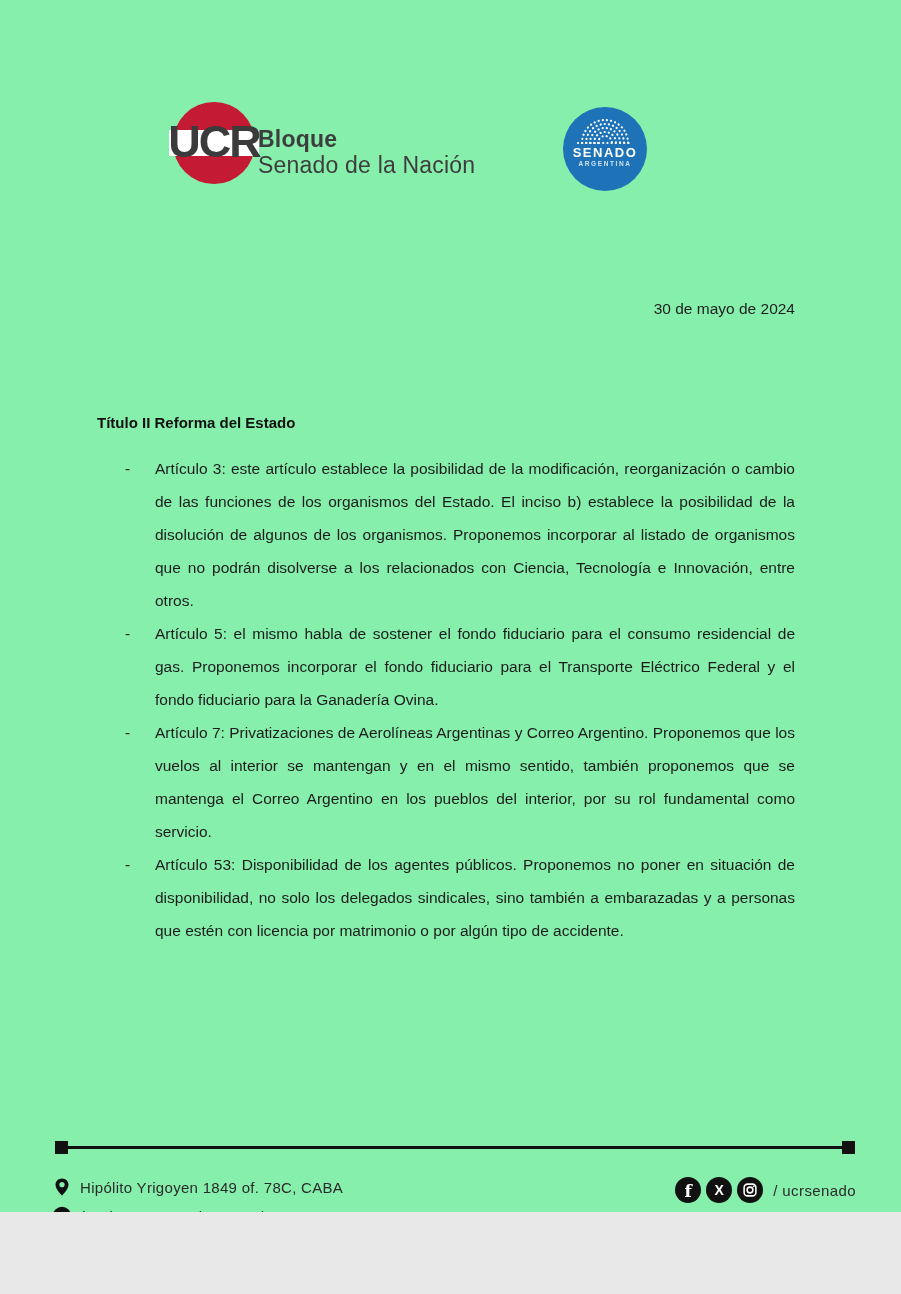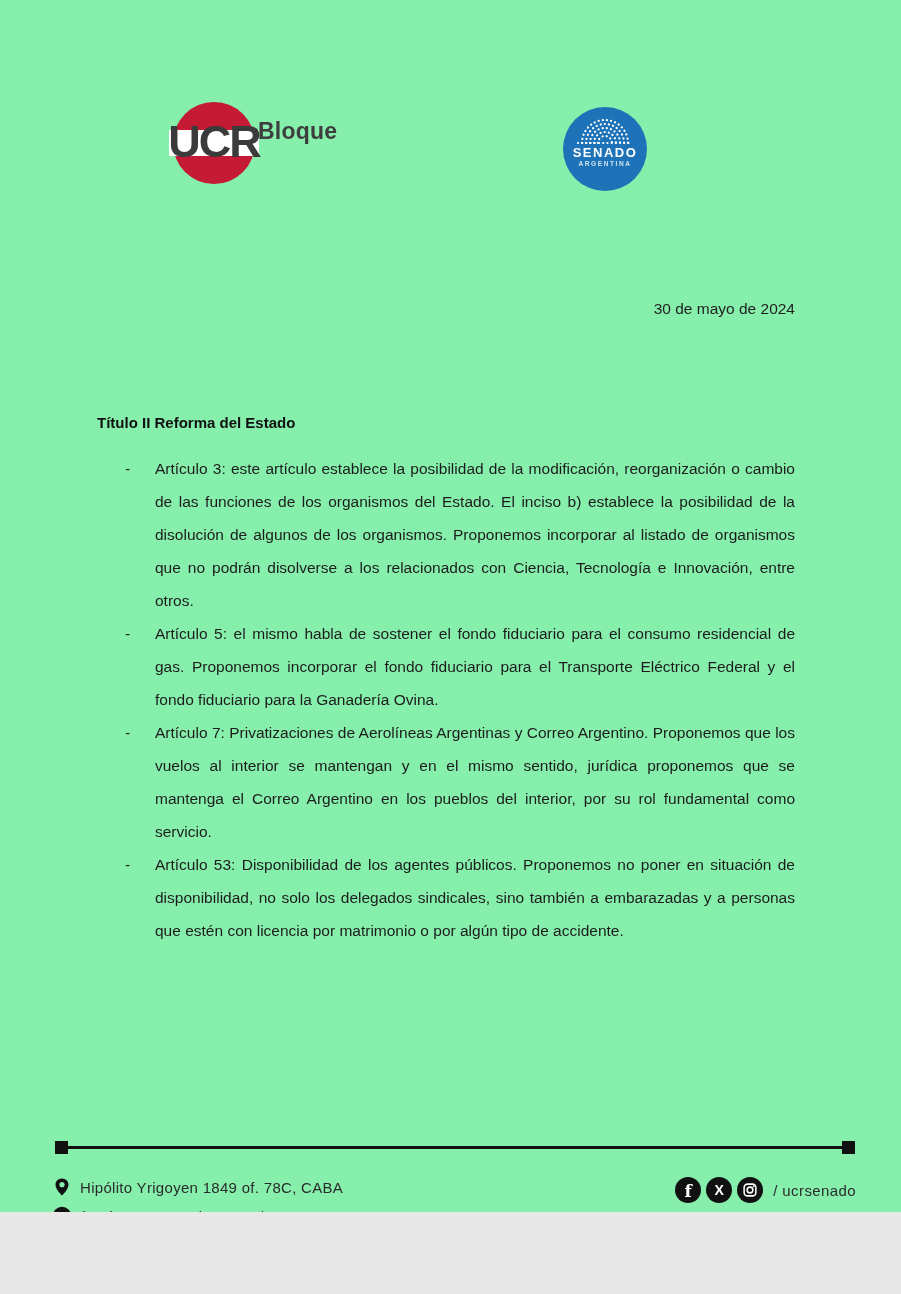--- a/index.html
+++ b/index.html
@@ -17,21 +17,21 @@
   
   .ucr-logo { position:absolute; left:173px; top:102px; width:82px; height:82px; }
   .ucr-circle { position:absolute; inset:0; border-radius:50%; background:#c41a34; }
   .ucr-band { position:absolute; left:-4px; right:-4px; top:28px; height:26px; background:#ffffff; }
   .ucr-text {
     position:absolute; top:0; bottom:2px; left:-10px; right:-10px;
     display:flex; align-items:center; justify-content:center;
     font-size:45px; font-weight:800; letter-spacing:-2px; color:#3b3b3b;
   }
   .brand-text { position:absolute; left:258px; top:118px; color:#3d3d3d; }
-  .brand-line1 { font-size:23px; font-weight:700; line-height:26px; letter-spacing:.2px; }
+  .brand-line1 { font-size:23px; font-weight:700; line-height:26px; letter-spacing:.2px;margin-top:8px; }
   .brand-line2 { font-size:23px; font-weight:400; line-height:26px; letter-spacing:.2px; }
 
   .senado-logo {
     position:absolute; left:563px; top:107px; width:84px; height:84px;
     border-radius:50%; background:#1e72b7;
   }
   .senado-dome { position:absolute; inset:0; }
   .senado-name {
     position:absolute; left:0; right:0; top:38px; text-align:center;
     color:#ffffff; font-size:13px; font-weight:700; letter-spacing:1.5px;
@@ -97,20 +97,21 @@
 <div class="page">
 
   <div class="ucr-logo">
     <div class="ucr-circle"></div>
     <div class="ucr-band"></div>
     <div class="ucr-text">UCR</div>
   </div>
 
   <div class="brand-text">
     <div class="brand-line1">Bloque</div>
+    <div class="brand-line2">Senado de la Nación</div>
   </div>
 
   <div class="senado-logo">
     <svg class="senado-dome" viewBox="0 0 84 84">
       <g fill="none" stroke="#ffffff" stroke-width="2.2" stroke-linecap="round" stroke-dasharray="0.1 4.1">
         <path d="M 35 36 A 7 7 0 0 1 49 36"></path>
         <path d="M 31 36 A 11 11 0 0 1 53 36"></path>
         <path d="M 27 36 A 15 15 0 0 1 57 36"></path>
         <path d="M 23 36 A 19 19 0 0 1 61 36"></path>
         <path d="M 19 36 A 23 23 0 0 1 65 36"></path>
@@ -137,21 +138,21 @@
     <div class="item">
       <div class="dash">-</div>
       <div class="ptexts">
         <p>Artículo 5: el mismo habla de sostener el fondo fiduciario para el consumo residencial de gas. Proponemos incorporar el fondo fiduciario para el Transporte Eléctrico Federal y el fondo fiduciario para la Ganadería Ovina.</p>
       </div>
     </div>
 
     <div class="item">
       <div class="dash">-</div>
       <div class="ptexts">
-        <p>Artículo 7: Privatizaciones de Aerolíneas Argentinas y Correo Argentino. Proponemos que los vuelos al interior se mantengan y en el mismo sentido, jurídica proponemos que se mantenga el Correo Argentino en los pueblos del interior, por su rol fundamental como servicio.</p>
+        <p>Artículo 7: Privatizaciones de Aerolíneas Argentinas y Correo Argentino. Proponemos que los vuelos al interior se mantengan y en el mismo sentido, también proponemos que se mantenga el Correo Argentino en los pueblos del interior, por su rol fundamental como servicio.</p>
       </div>
     </div>
 
     <div class="item">
       <div class="dash">-</div>
       <div class="ptexts">
         <p>Artículo 53: Disponibilidad de los agentes públicos. Proponemos no poner en situación de disponibilidad, no solo los delegados sindicales, sino también a embarazadas y a personas que estén con licencia por matrimonio o por algún tipo de accidente.</p>
       </div>
     </div>
 

